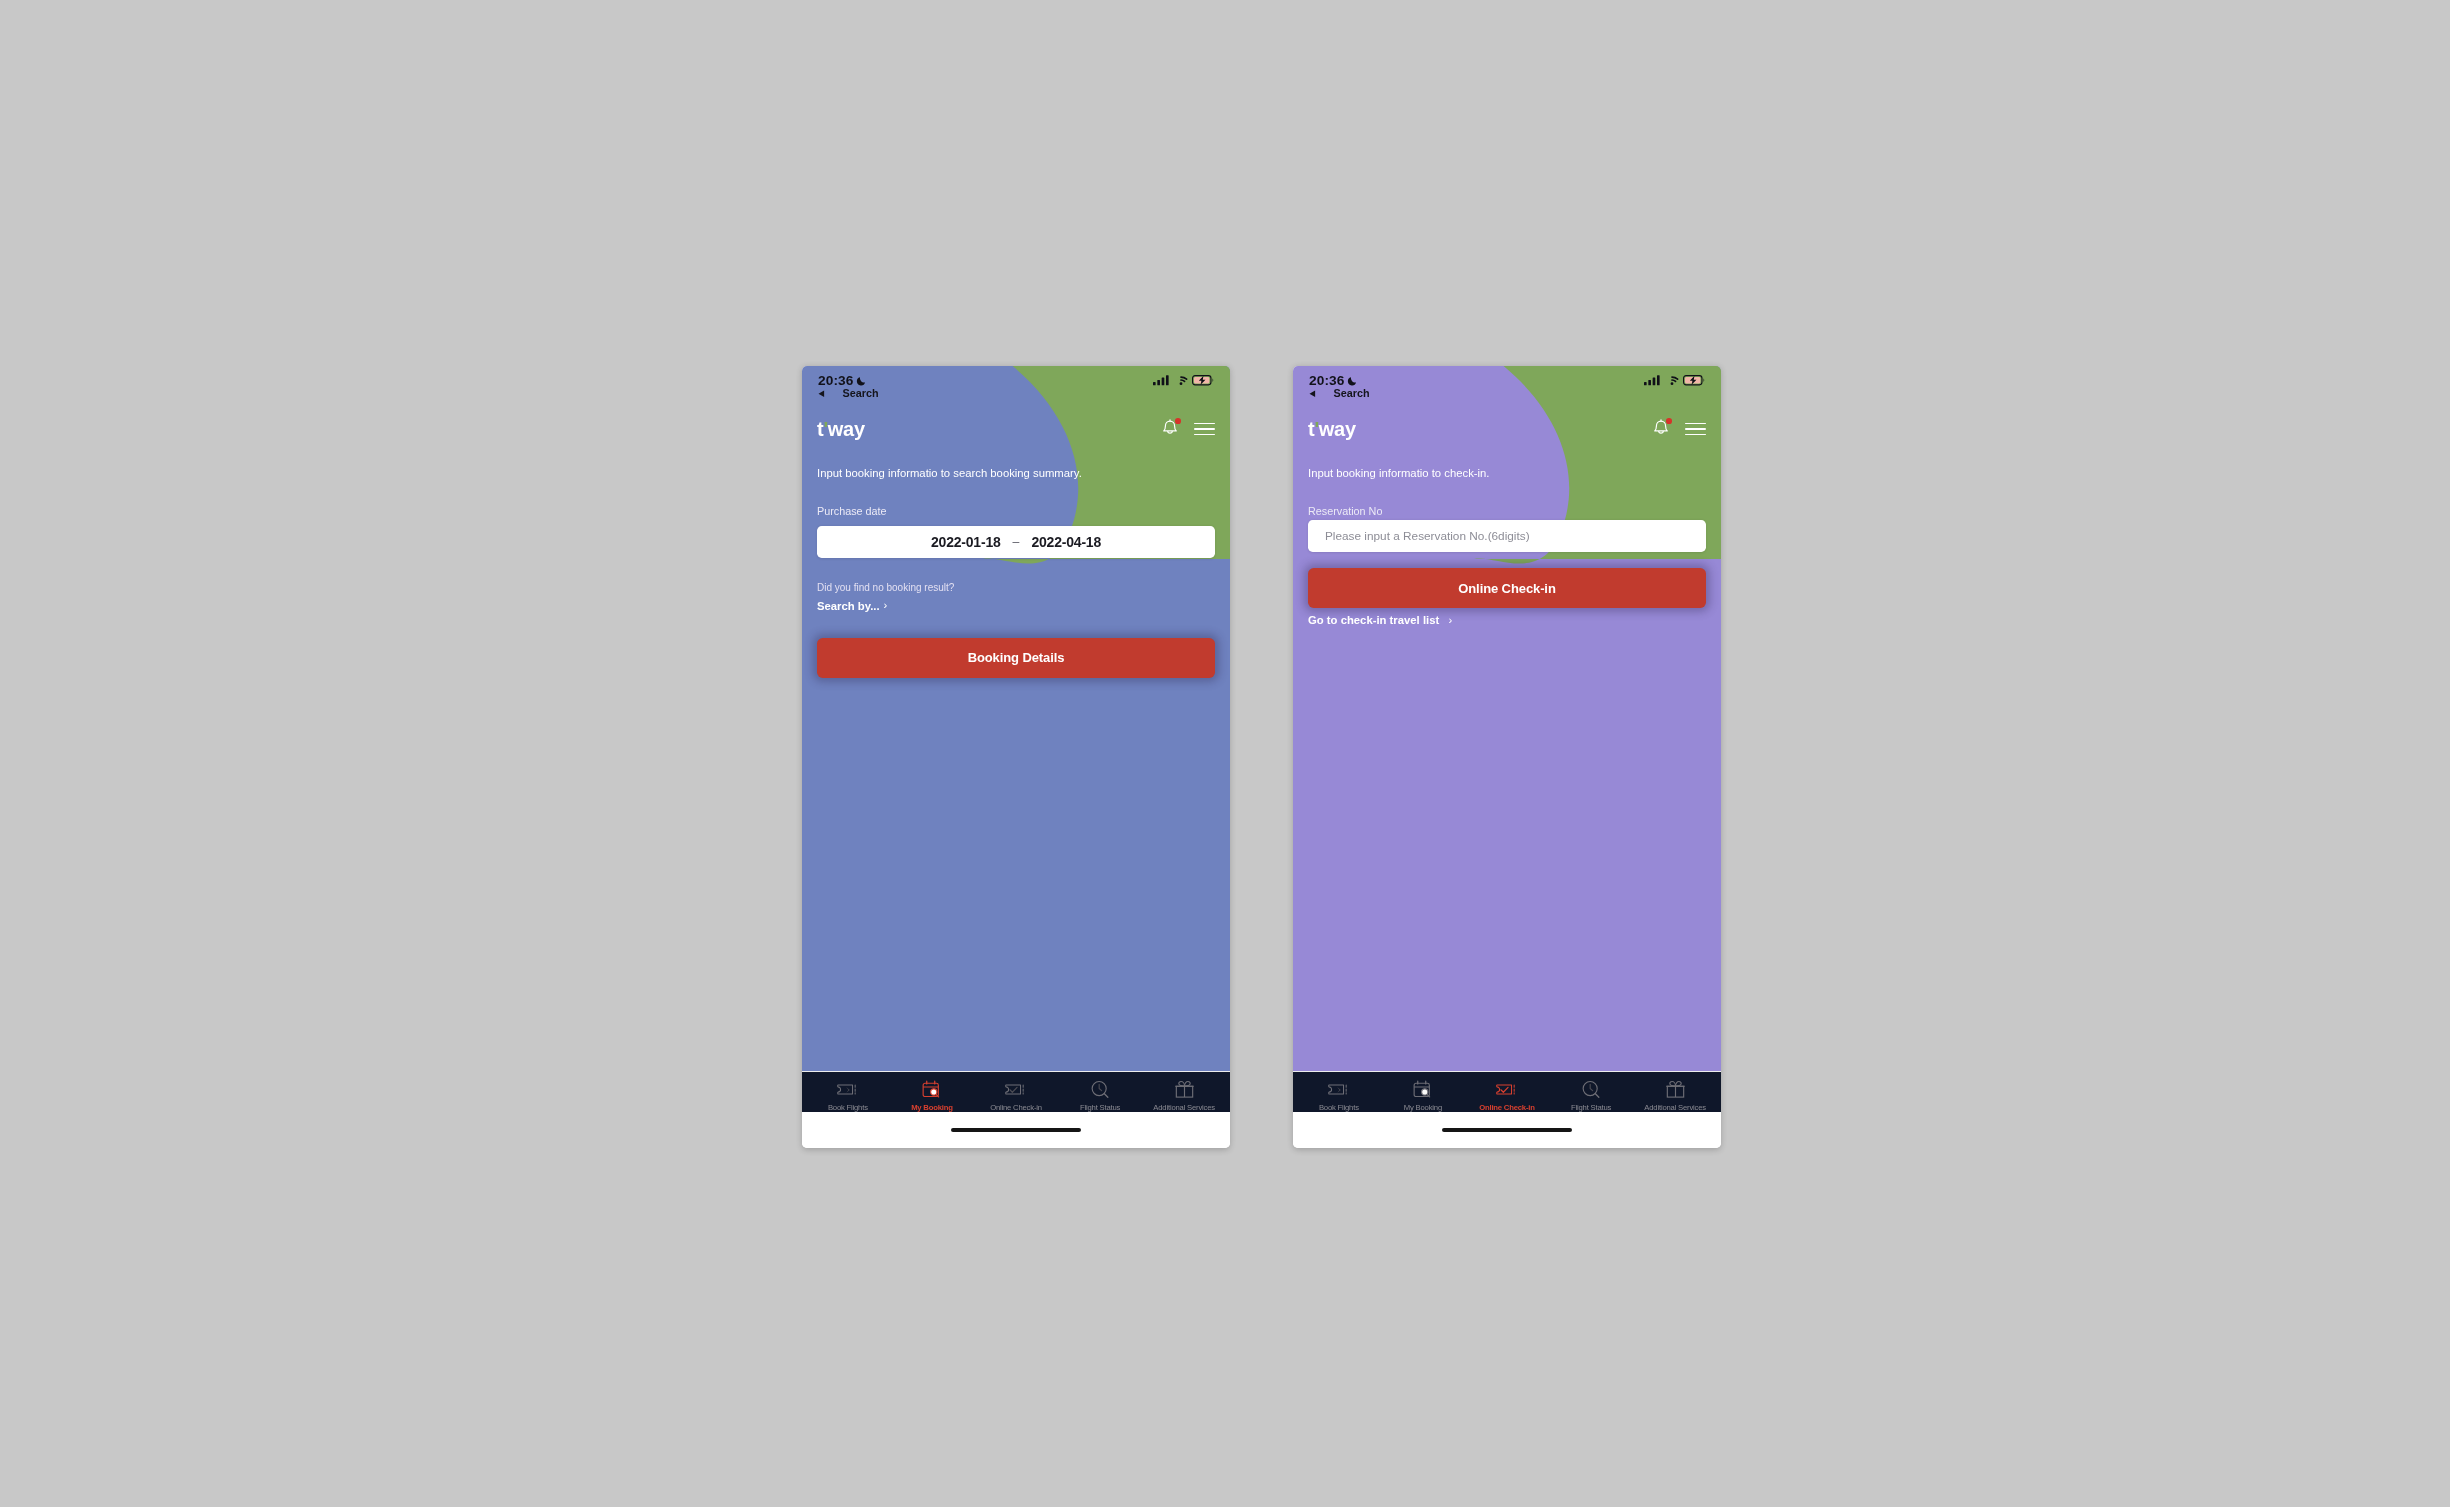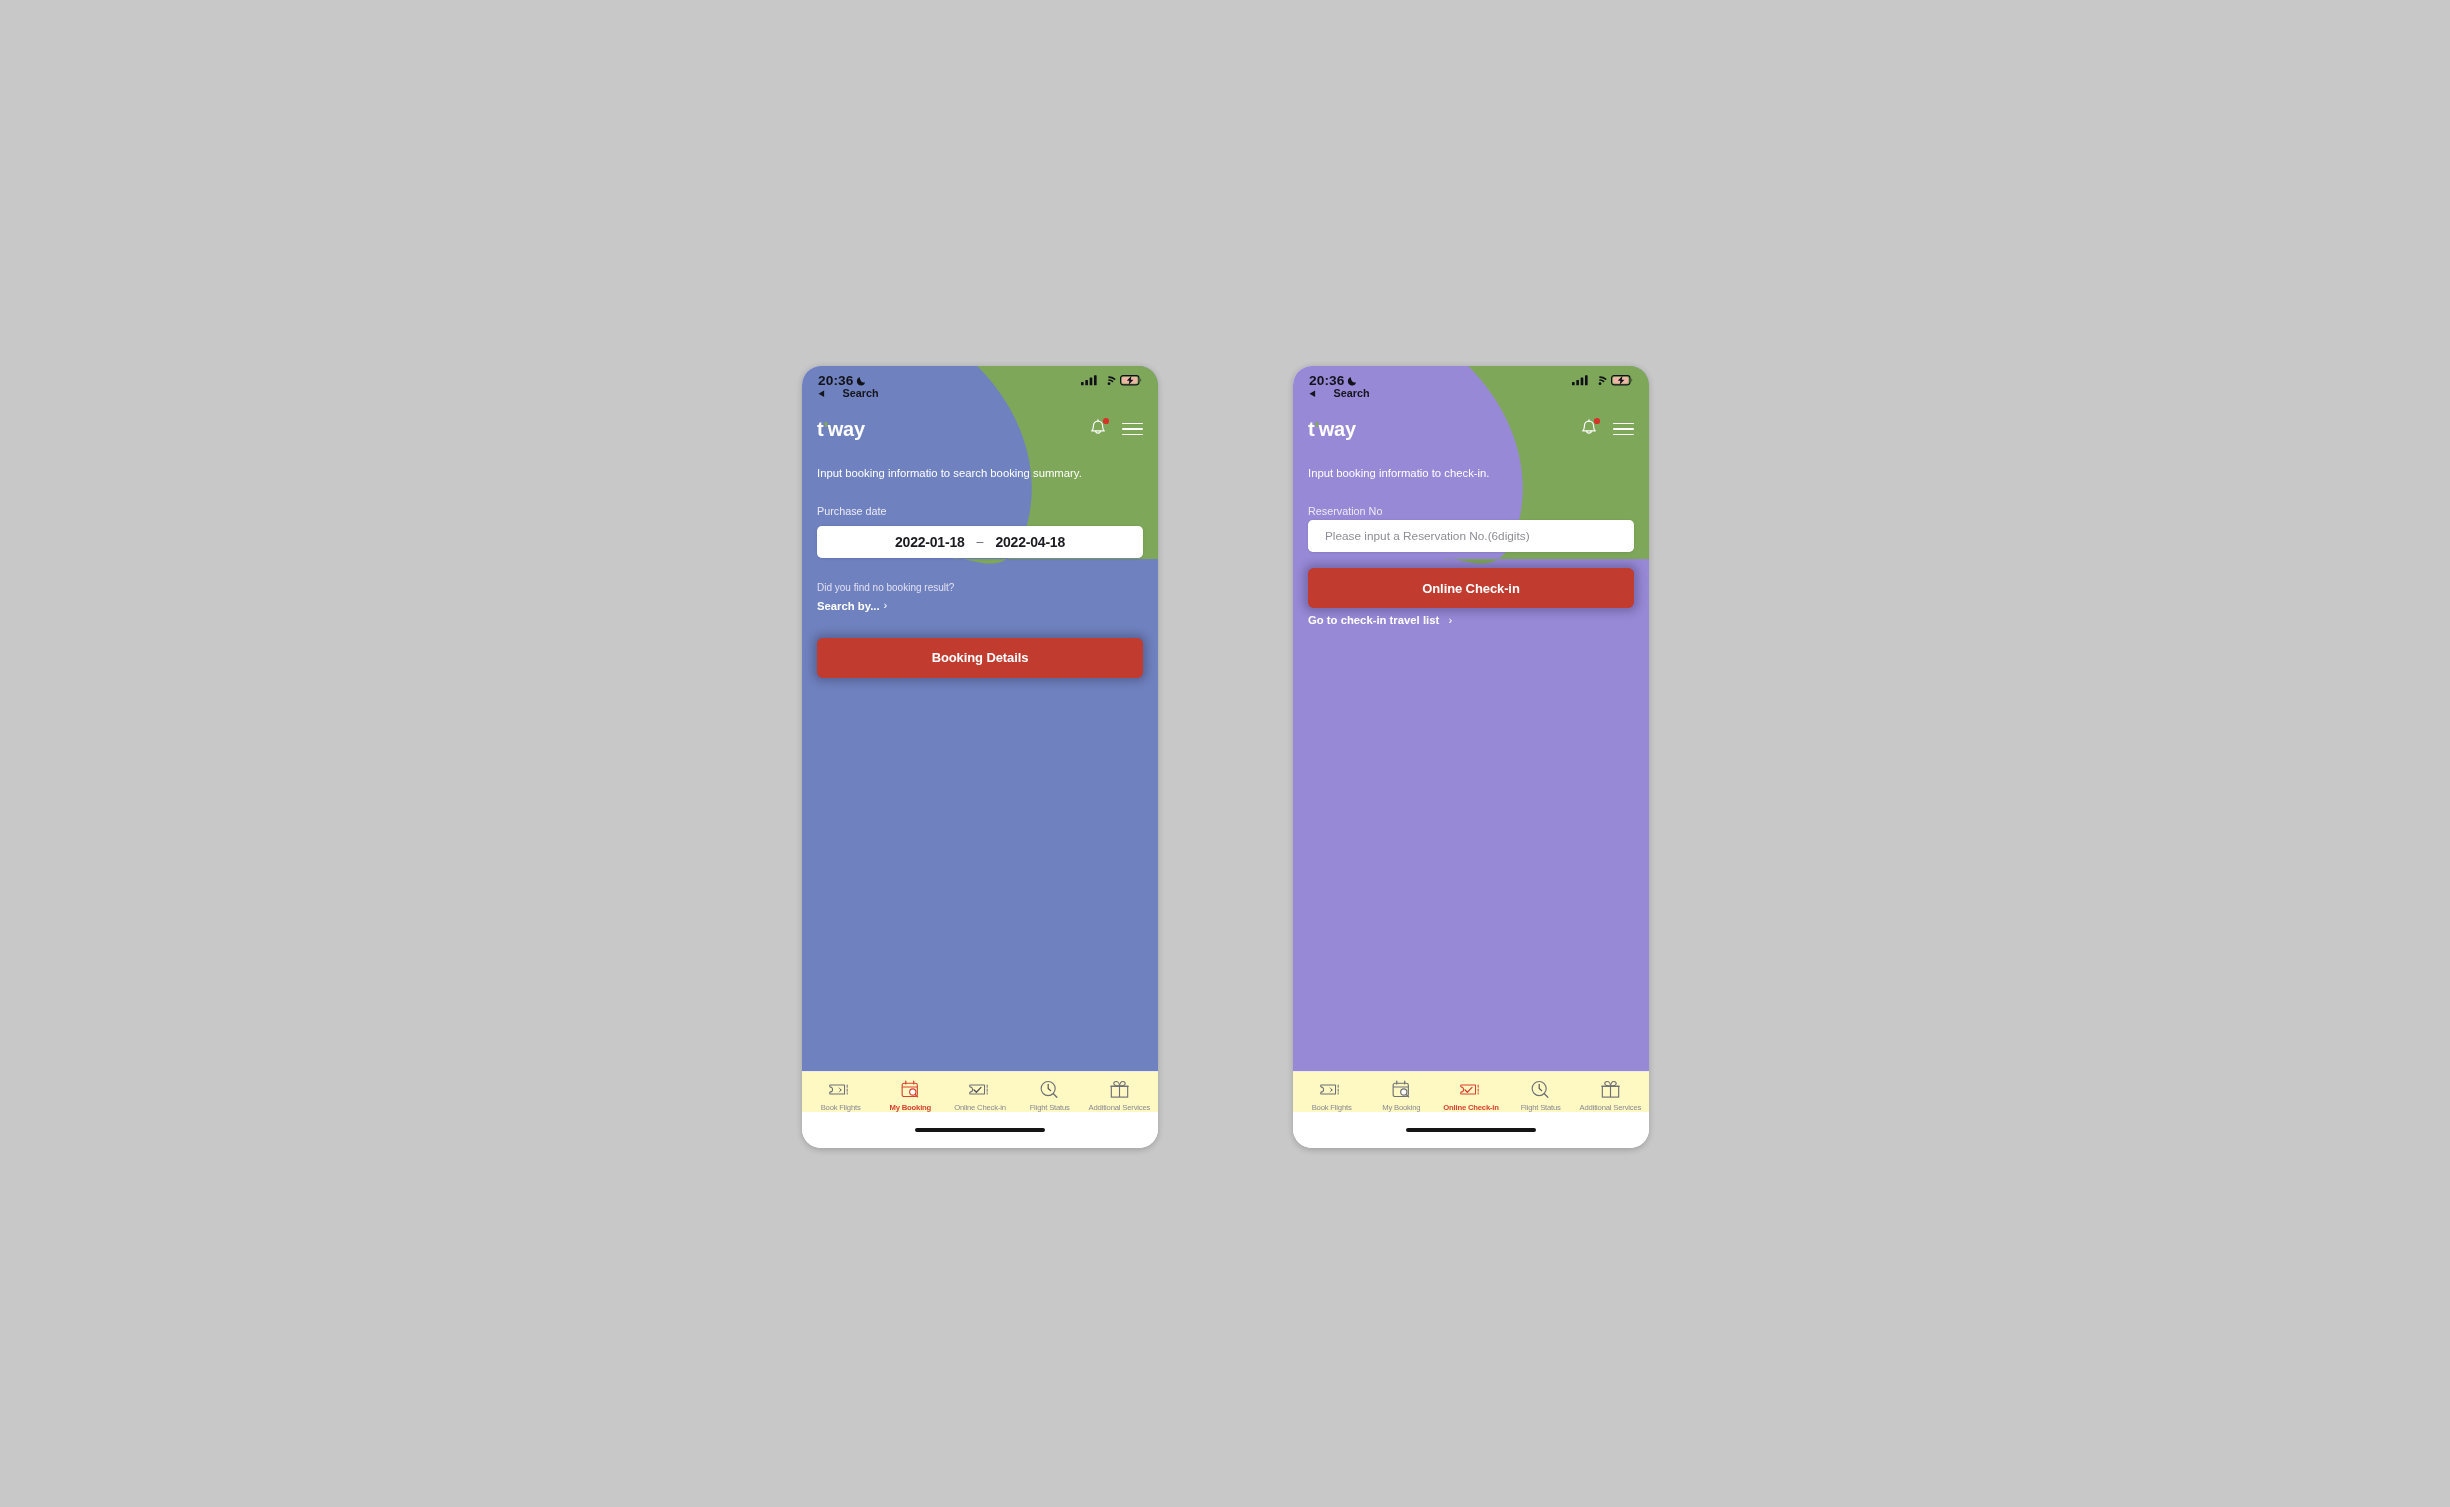--- a/index.html
+++ b/index.html
@@ -7,22 +7,22 @@
     width: 2450px; height: 1508px;
     background: #c8c8c8;
     font-family: "Liberation Sans", sans-serif;
     overflow: hidden;
   }
   .stage { position: relative; width: 2450px; height: 1508px; }
 
   
   .phone {
     position: absolute;
-    width: 356px; height: 782px;
-    border-radius: 19px;
+    width: 428px; height: 782px;
+    border-radius: 5px;
     overflow: hidden;
     box-shadow: 0 1.9px 6.6px rgba(0,0,0,0.20);
     background: #ffffff;
   }
   #phone-1 { left: 802px; top: 366px; }
   #phone-2 { left: 1293px; top: 366px; }
 
   .screen {
     position: absolute; inset: 0;
     display: flex; flex-direction: column;
@@ -145,21 +145,21 @@
   .travel-link {
     margin-top: 6px;
     display: flex; align-items: center; gap: 9.4px;
     font-size: 11.3px; font-weight: bold; color: #ffffff;
   }
 
   
   .tabbar {
     position: relative; z-index: 4;
     flex: 0 0 auto;
-    background: #fef9c3;
+    background: #0f172a;
     border-top: 0.9px solid #ececec;
     padding: 7.5px 3.8px 0 3.8px;
     display: flex;
   }
   .tab {
     flex: 1 1 0;
     display: flex; flex-direction: column; align-items: center; gap: 2.8px;
     cursor: pointer;
   }
   .tab-icon { height: 21px; display: flex; align-items: center; justify-content: center; }

